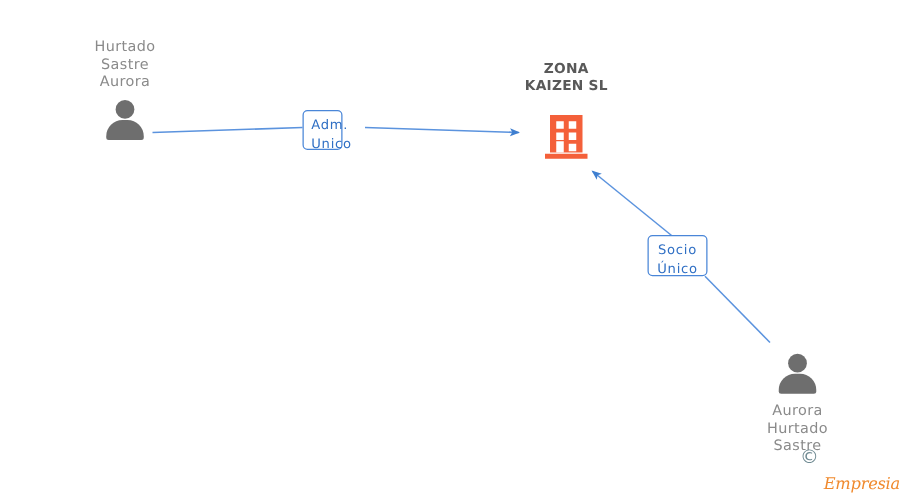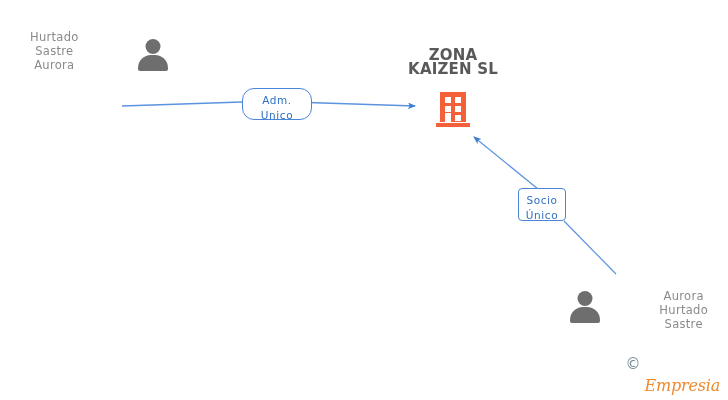--- a/index.html
+++ b/index.html
@@ -24,24 +24,23 @@
     top: 0;
     width: 728px;
     height: 400px;
     pointer-events: none;
   }
 
   
   .person-node {
     position: absolute;
     display: flex;
-    flex-direction: row;
+    flex-direction: column;
     align-items: center;
     width: 140px;
-    justify-content: space-between;
   }
   .person-icon {
     width: 34px;
     height: 32px;
     position: relative;
     display: block;
   }
   .person-icon .head {
     position: absolute;
     left: 50%;
@@ -77,21 +76,21 @@
   
   #company-node {
     position: absolute;
     display: flex;
     flex-direction: column;
     align-items: center;
     width: 170px;
   }
   #company-name {
     font-family: "DejaVu Sans", sans-serif;
-    font-size: 15px;
+    font-size: 11px;
     font-weight: bold;
     line-height: 14px;
     color: #595959;
     text-align: center;
     letter-spacing: 0.2px;
     white-space: pre-line;
     margin-bottom: 16px;
   }
   .building-icon {
     position: relative;
@@ -157,21 +156,21 @@
   }
   #watermark .copy {
     font-family: "DejaVu Sans", sans-serif;
     font-size: 15px;
     color: #6f8a92;
     line-height: 1;
   }
   #watermark .brand {
     font-family: "DejaVu Serif", serif;
     font-style: italic;
-    font-size: 16px;
+    font-size: 13px;
     color: #f08a2e;
     line-height: 1;
     letter-spacing: -0.2px;
     margin-top: 44px;
   }
 </style>
 </head>
 <body>
 
 <div id="canvas">
@@ -223,21 +222,21 @@
   <div class="person-node" id="person-bottom-right" style="left:568px; top:283px;">
     <span class="person-icon">
       <span class="head"></span>
       <span class="body"></span>
     </span>
     <div class="person-label below">Aurora
 Hurtado
 Sastre</div>
   </div>
 
-  <div class="relation-box" id="relation-adm-unico" style="left:242px; top:88px; width:70px; height:32px;border-radius:12px;">Adm.
+  <div class="relation-box" id="relation-adm-unico" style="left:242px; top:88px; width:32px; height:32px;">Adm.
 Unico</div>
 
   <div class="relation-box" id="relation-socio-unico" style="left:518px; top:188px; width:48px; height:33px;text-align:center;">Socio
 Único</div>
 
   <div id="watermark">
     <span class="copy">©</span>
     <span class="brand">Empresia</span>
   </div>
 

